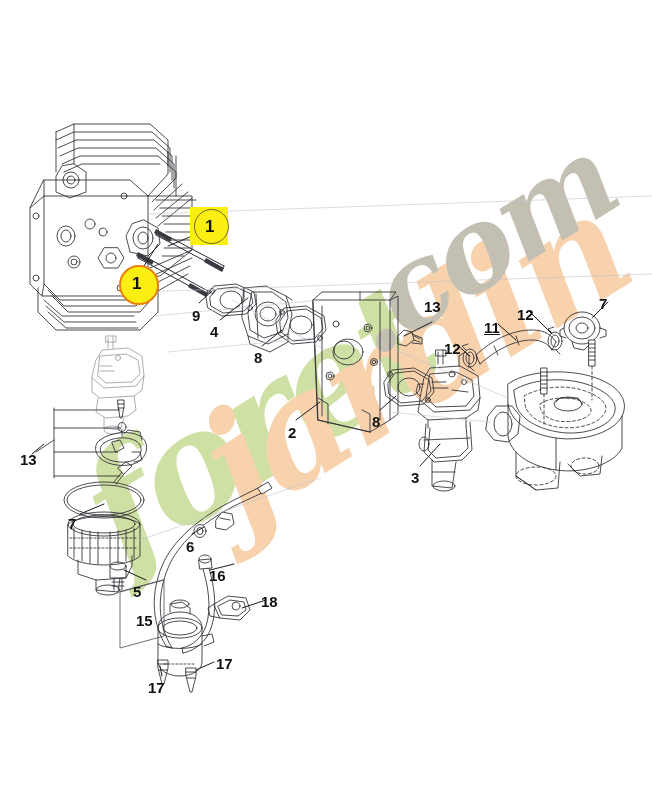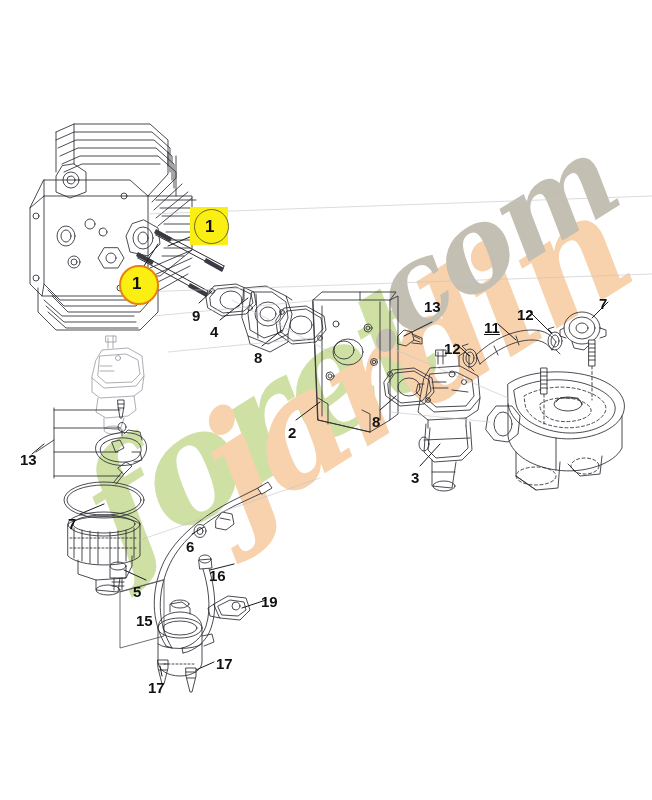--- a/index.html
+++ b/index.html
@@ -508,17 +508,17 @@
   <div class="lbl" style="left:517px;top:307px;">12</div>
   <div class="lbl" style="left:599px;top:296px;">7</div>
   <div class="lbl" style="left:372px;top:414px;">8</div>
   <div class="lbl" style="left:411px;top:470px;">3</div>
   <div class="lbl" style="left:20px;top:452px;">13</div>
   <div class="lbl" style="left:68px;top:516px;">7</div>
   <div class="lbl" style="left:186px;top:539px;">6</div>
   <div class="lbl" style="left:133px;top:584px;">5</div>
   <div class="lbl" style="left:136px;top:613px;">15</div>
   <div class="lbl" style="left:209px;top:568px;">16</div>
-  <div class="lbl" style="left:261px;top:594px;">19</div>
+  <div class="lbl" style="left:261px;top:594px;">18</div>
   <div class="lbl" style="left:148px;top:680px;">17</div>
   <div class="lbl" style="left:216px;top:656px;">17</div>
 
 </div>
 
 </body></html>

